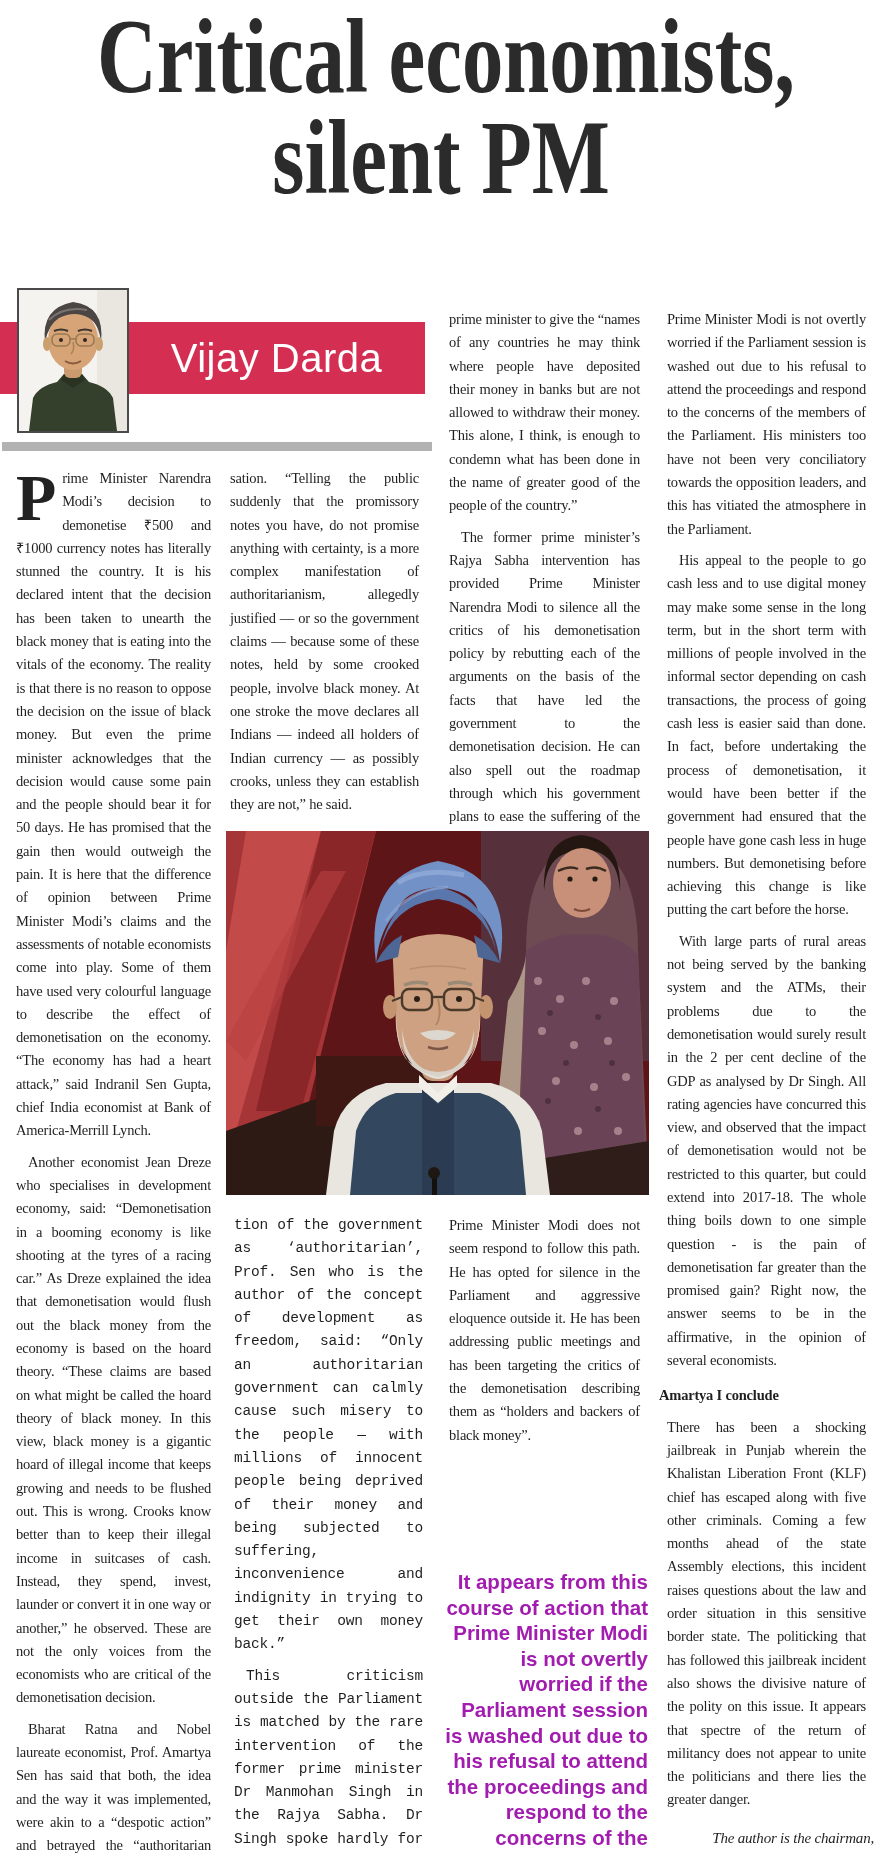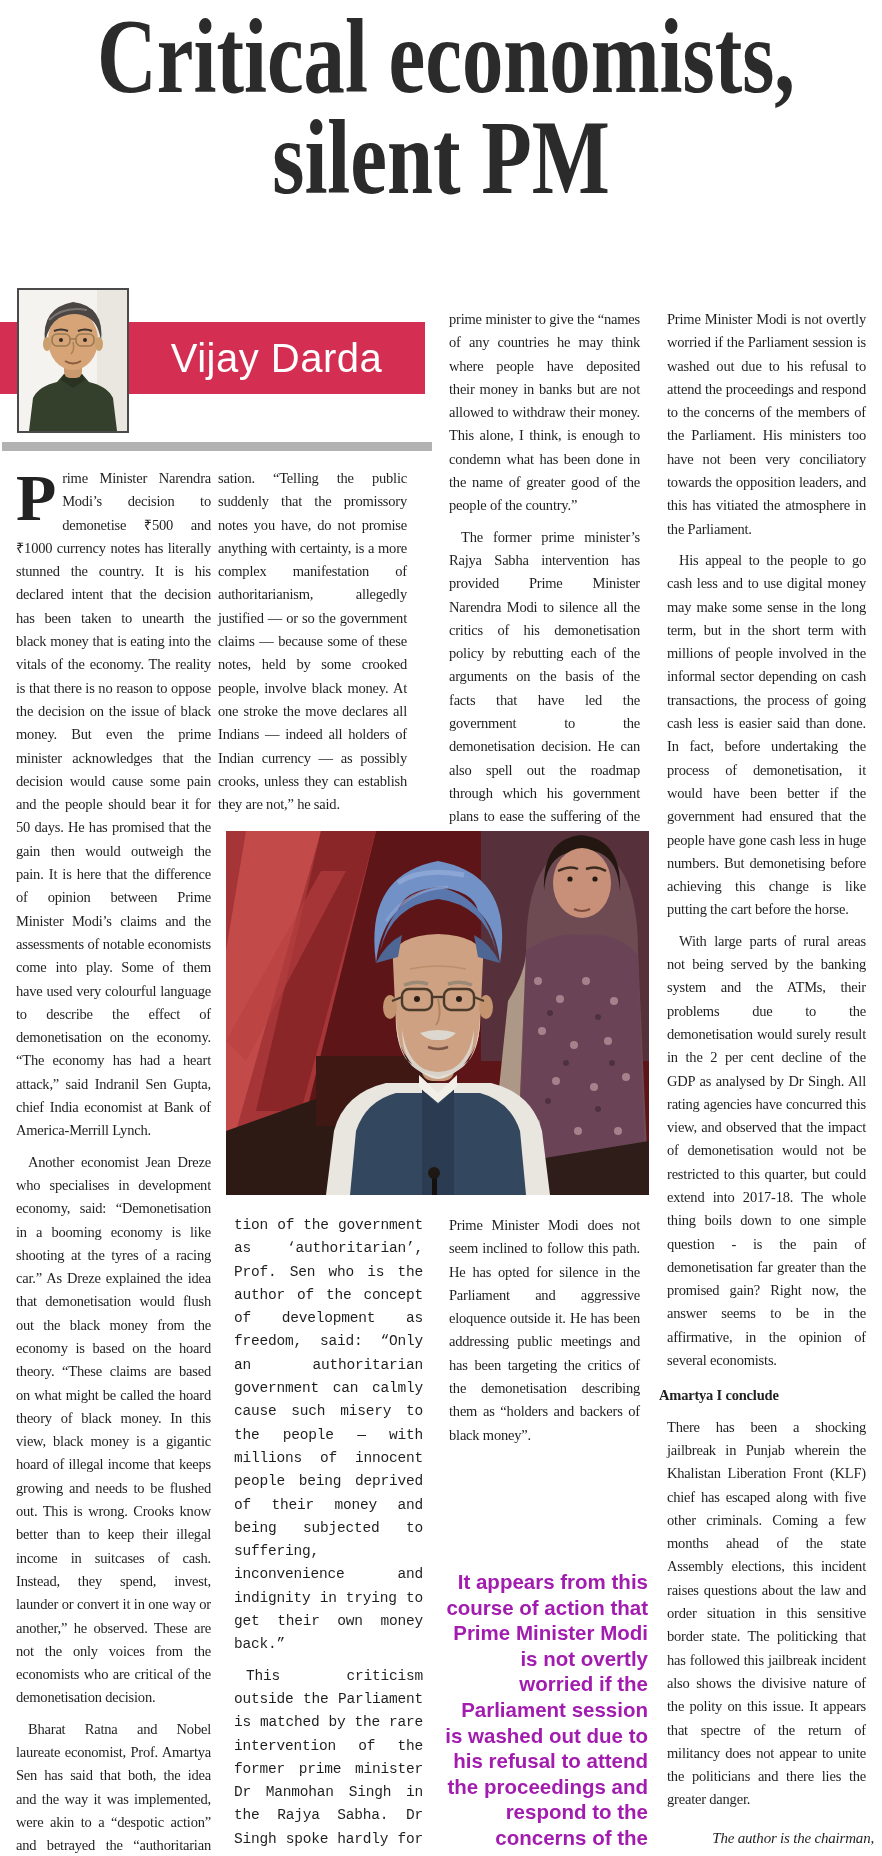--- a/index.html
+++ b/index.html
@@ -20,21 +20,21 @@
   #author-photo{position:absolute;left:17px;top:288px;width:112px;height:145px;
                 border:2px solid #4a4a4a;box-sizing:border-box;z-index:2;background:#f5f3ef;}
   #gray-bar{position:absolute;left:2px;top:442px;width:430px;height:9px;background:#b2b2b2;}
 
   
   .col{position:absolute;overflow:hidden;text-align:justify;
        font-size:14.5px;line-height:23.3px;letter-spacing:-0.2px;}
   .col p{margin:8px;}
   .col p.indent{text-indent:12px;}
   #col1{left:8px;top:459px;width:211px;height:1394px;}
-  #col2a{left:210px;top:459px;width:205px;height:370px;}
+  #col2a{left:222px;top:459px;width:205px;height:370px;}
   #col2b{left:226px;top:1206px;width:205px;height:648px;font-family:Liberation Mono, monospace;}
   #col3a{left:441px;top:300px;width:207px;height:530px;}
   #col3b{left:441px;top:1206px;width:207px;height:266px;}
   #col4{left:659px;top:300px;width:215px;height:1552px;}
 
   .dropcap{float:left;font-weight:700;font-size:66px;line-height:54px;
            padding:4px 6px 0 0;color:#222222;}
 
   #main-photo{position:absolute;left:226px;top:831px;width:423px;height:364px;overflow:hidden;}
 
@@ -211,21 +211,21 @@
     <p>tion of the government as ‘authoritarian’, Prof. Sen who is the author of the concept of development as freedom, said: “Only an authoritarian government can calmly cause such misery to the people — with millions of innocent people being deprived of their money and being subjected to suffering, inconvenience and indignity in trying to get their own money back.”</p>
     <p class="indent">This criticism outside the Parliament is matched by the rare intervention of the former prime minister Dr Manmohan Singh in the Rajya Sabha. Dr Singh spoke hardly for seven minutes but then brought in his entire experience gathered through his different assignments in the country’s financial system and tore into the government’s implementation of the decision. He described the implementation of the decision as a “monumental mismanagement that has been undertaken about which today there is no two opinion in the country as a whole”. He also asked the</p>
   </div>
 
   <div class="col" id="col3a">
     <p>prime minister to give the “names of any countries he may think where people have deposited their money in banks but are not allowed to withdraw their money. This alone, I think, is enough to condemn what has been done in the name of greater good of the people of the country.”</p>
     <p class="indent">The former prime minister’s Rajya Sabha intervention has provided Prime Minister Narendra Modi to silence all the critics of his demonetisation policy by rebutting each of the arguments on the basis of the facts that have led the government to the demonetisation decision. He can also spell out the roadmap through which his government plans to ease the suffering of the people in the remaining period of the 50 days of promised pain. But so far</p>
   </div>
 
   <div class="col" id="col3b">
-    <p>Prime Minister Modi does not seem inclined to follow this path. He has opted for silence in the Parliament and aggressive eloquence outside it. He has been addressing public meetings and has been targeting the critics of the demonetisation describing them as “holders and backers of black money”.</p>
+    <p>Prime Minister Modi does not seem respond to follow this path. He has opted for silence in the Parliament and aggressive eloquence outside it. He has been addressing public meetings and has been targeting the critics of the demonetisation describing them as “holders and backers of black money”.</p>
   </div>
 
   <div id="pull-quote">It appears from this course of action that Prime Minister Modi is not overtly worried if the Parliament session is washed out due to his refusal to attend the proceedings and respond to the concerns of the members of the Parliament.</div>
 
   <div class="col" id="col4">
     <p>Prime Minister Modi is not overtly worried if the Parliament session is washed out due to his refusal to attend the proceedings and respond to the concerns of the members of the Parliament. His ministers too have not been very conciliatory towards the opposition leaders, and this has vitiated the atmosphere in the Parliament.</p>
     <p class="indent">His appeal to the people to go cash less and to use digital money may make some sense in the long term, but in the short term with millions of people involved in the informal sector depending on cash transactions, the process of going cash less is easier said than done. In fact, before undertaking the process of demonetisation, it would have been better if the government had ensured that the people have gone cash less in huge numbers. But demonetising before achieving this change is like putting the cart before the horse.</p>
     <p class="indent">With large parts of rural areas not being served by the banking system and the ATMs, their problems due to the demonetisation would surely result in the 2 per cent decline of the GDP as analysed by Dr Singh. All rating agencies have concurred this view, and observed that the impact of demonetisation would not be restricted to this quarter, but could extend into 2017-18. The whole thing boils down to one simple question - is the pain of demonetisation far greater than the promised gain? Right now, the answer seems to be in the affirmative, in the opinion of several economists.</p>
     <p class="subhead">Amartya I conclude</p>
     <p>There has been a shocking jailbreak in Punjab wherein the Khalistan Liberation Front (KLF) chief has escaped along with five other criminals. Coming a few months ahead of the state Assembly elections, this incident raises questions about the law and order situation in this sensitive border state. The politicking that has followed this jailbreak incident also shows the divisive nature of the polity on this issue. It appears that spectre of the return of militancy does not appear to unite the politicians and there lies the greater danger.</p>

